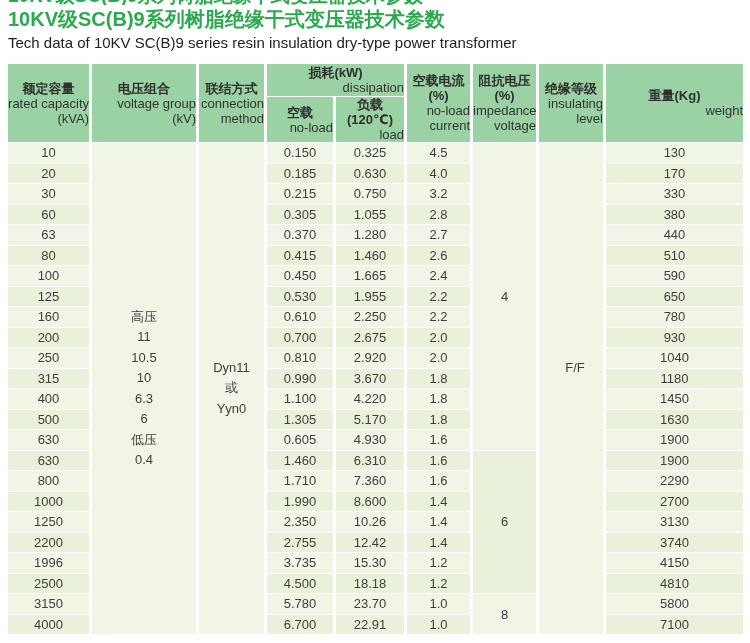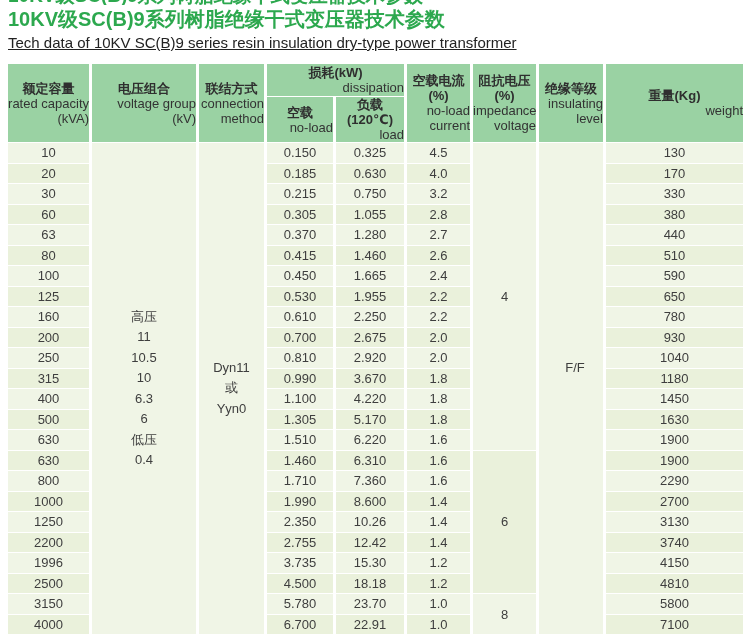--- a/index.html
+++ b/index.html
@@ -3,21 +3,21 @@
 <meta charset="utf-8">
 <style>
   html,body{margin:0;padding:0;background:#ffffff;}
   body{width:750px;height:643px;overflow:hidden;
        font-family:"Liberation Sans","DejaVu Sans",sans-serif;}
   .crop-strip{height:5px;overflow:hidden;padding-left:8px;}
   .crop-strip span{display:block;margin-top:-17px;font-size:19px;font-weight:bold;
        color:#2ca84e;white-space:nowrap;}
   .title{margin:2px 0 0 8px;font-size:20px;line-height:24px;font-weight:bold;
        color:#2ca84e;letter-spacing:0;}
-  .subtitle{margin:2px 0 10px 8px;font-size:15px;line-height:20px;color:#222222;text-decoration:underline;}
+  .subtitle{margin:2px 0 10px 8px;font-size:15px;line-height:20px;color:#222222;}
   table.spec-table{border-collapse:separate;border-spacing:3px 1px;table-layout:fixed;
        width:741px;margin-left:5px;}
   .spec-table th{background:#9ad2a3;color:#333333;font-size:13px;font-weight:400;
        text-align:center;vertical-align:middle;padding:0;}
   .spec-table thead tr.h1 th{height:32px;}
   .spec-table thead tr.h2 th{height:38px;}
   .spec-table th .zh{display:block;font-weight:600;line-height:15px;color:#2f2f2f;}
   .spec-table th .en{display:block;font-weight:400;line-height:15px;text-align:right;}
   .spec-table td{height:19.5px;padding:0;text-align:center;vertical-align:middle;
        font-size:13px;color:#3e3e3e;}
@@ -218,22 +218,22 @@
       </tr>
       <tr>
         <td>500</td>
         <td>1.305</td>
         <td>5.170</td>
         <td>1.8</td>
         <td>1630</td>
       </tr>
       <tr>
         <td>630</td>
-        <td>1.510</td>
-        <td>6.220</td>
+        <td>0.605</td>
+        <td>4.930</td>
         <td>1.6</td>
         <td>1900</td>
       </tr>
       <tr>
         <td>630</td>
         <td>1.460</td>
         <td>6.310</td>
         <td>1.6</td>
         <td class="span-cell" rowspan="7">6</td>
         <td>1900</td>

